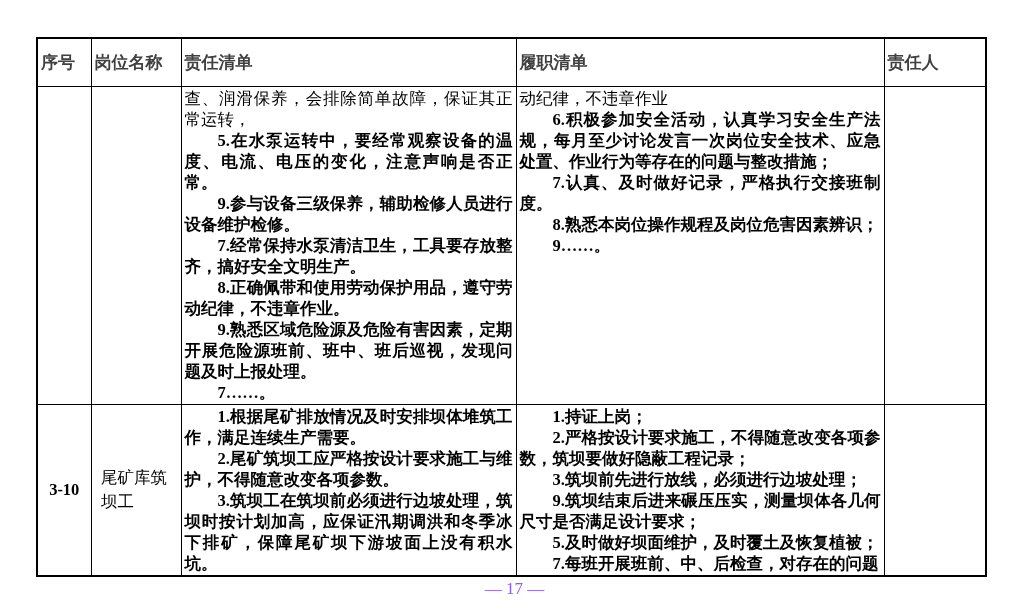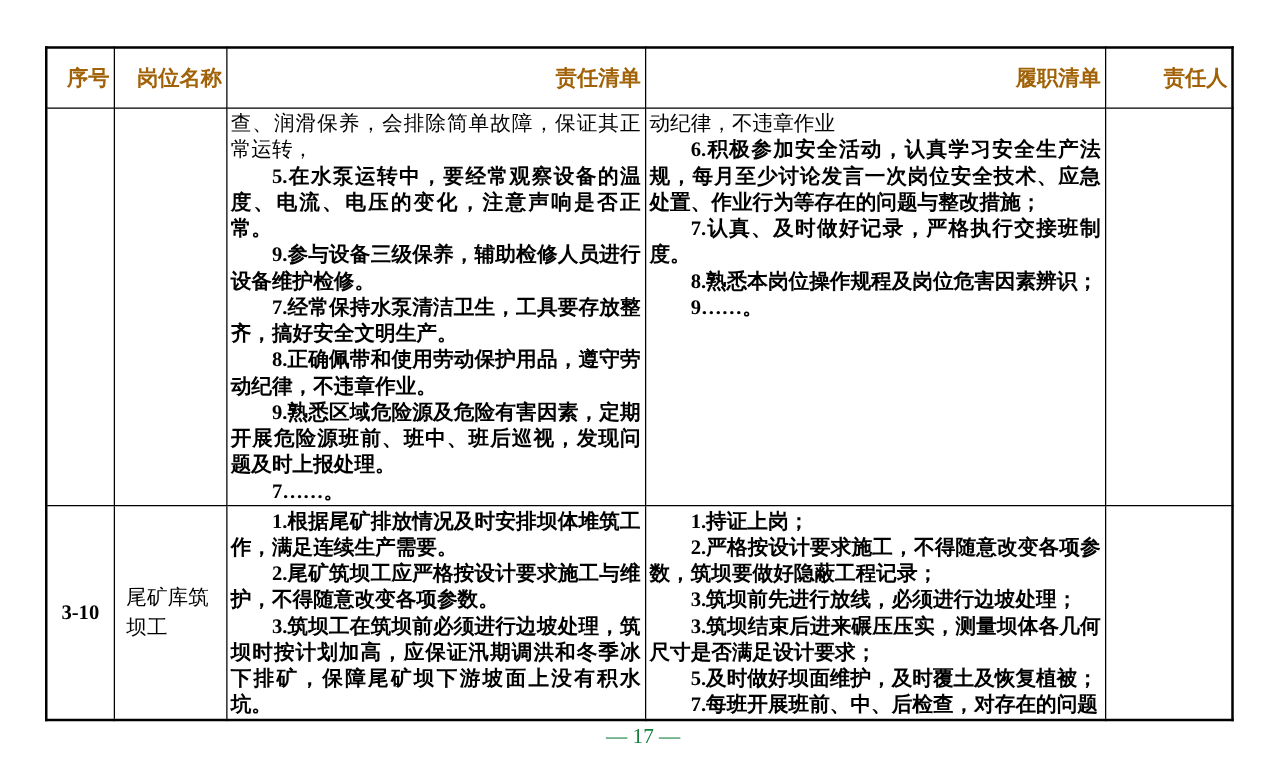--- a/index.html
+++ b/index.html
@@ -14,36 +14,36 @@
     border:2px solid #000000;
   }
   .doc th, .doc td {
     border:1px solid #000000;
     padding:1px 3px;
     vertical-align:top;
     overflow:hidden;
   }
   .doc thead tr { height:48px; }
   .doc th {
-    font-size:17px; font-weight:bold; text-align:right; vertical-align:middle;
-    color:#a16207;
+    font-size:17px; font-weight:bold; text-align:left; vertical-align:middle;
+    color:#404040;
   }
   tr.row-cont { height:318px; }
   tr.row-310 { height:170px; }
   td.center { text-align:center; vertical-align:middle; }
   .doc p { margin:0; font-size:16.5px; line-height:21px; text-align:justify; }
   p.indent { text-indent:2em;font-weight:bold; }
   .serial-text { font-size:16.5px;font-weight:bold; }
   .position-inner {
     width:70px; margin:0 auto; font-size:16.5px; line-height:24px;
     text-align:left;
   }
   .page-footer {
     position:absolute; left:0; right:0; top:579px;
-    text-align:center; font-size:17px; color:#15803d;
+    text-align:center; font-size:17px; color:#8b5cf6;
   }
 </style>
 </head>
 <body>
 
 <table class="doc">
   <colgroup>
     <col style="width:54px">
     <col style="width:90px">
     <col style="width:335px">
@@ -90,21 +90,21 @@
       </td>
       <td>
         <p class="indent">1.根据尾矿排放情况及时安排坝体堆筑工作，满足连续生产需要。</p>
         <p class="indent">2.尾矿筑坝工应严格按设计要求施工与维护，不得随意改变各项参数。</p>
         <p class="indent">3.筑坝工在筑坝前必须进行边坡处理，筑坝时按计划加高，应保证汛期调洪和冬季冰下排矿，保障尾矿坝下游坡面上没有积水坑。</p>
       </td>
       <td>
         <p class="indent">1.持证上岗；</p>
         <p class="indent">2.严格按设计要求施工，不得随意改变各项参数，筑坝要做好隐蔽工程记录；</p>
         <p class="indent">3.筑坝前先进行放线，必须进行边坡处理；</p>
-        <p class="indent">3.筑坝结束后进来碾压压实，测量坝体各几何尺寸是否满足设计要求；</p>
+        <p class="indent">9.筑坝结束后进来碾压压实，测量坝体各几何尺寸是否满足设计要求；</p>
         <p class="indent">5.及时做好坝面维护，及时覆土及恢复植被；</p>
         <p class="indent">7.每班开展班前、中、后检查，对存在的问题</p>
       </td>
       <td></td>
     </tr>
   </tbody>
 </table>
 
 <div class="page-footer">— 17 —</div>
 

